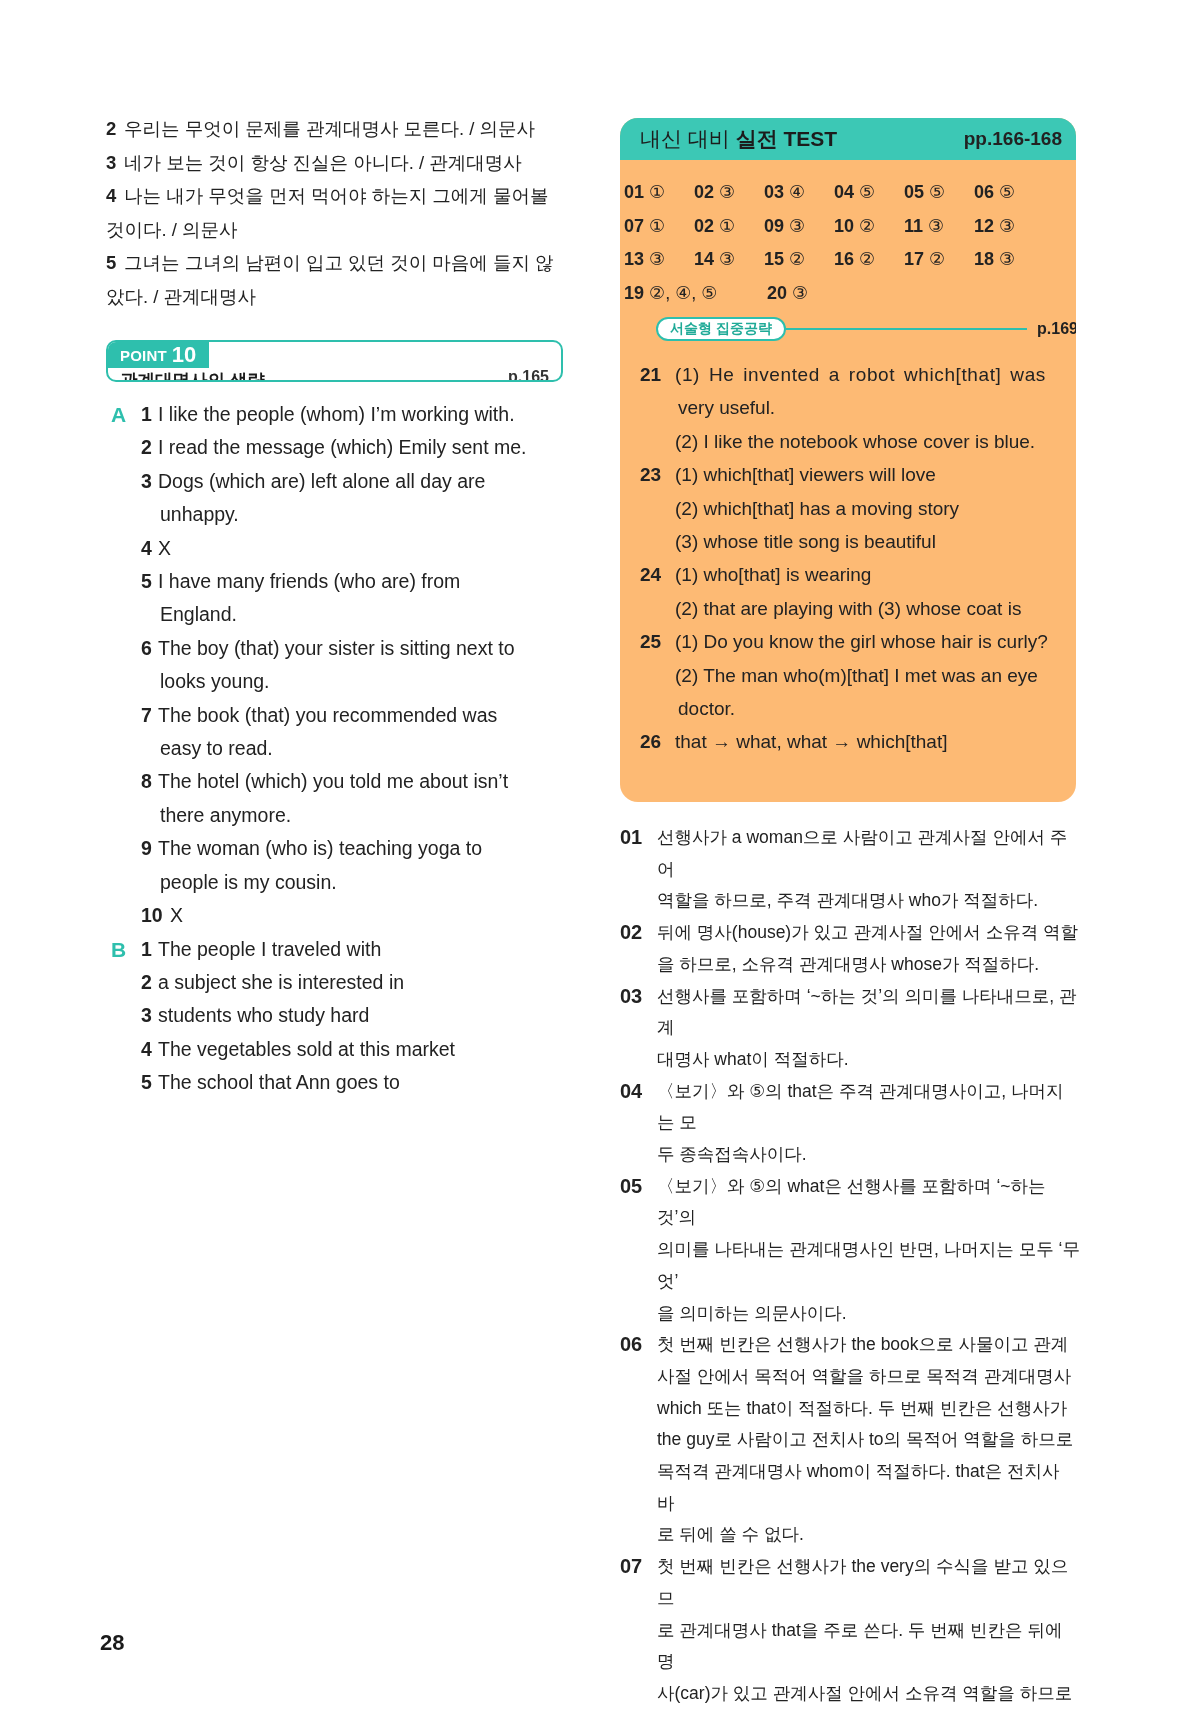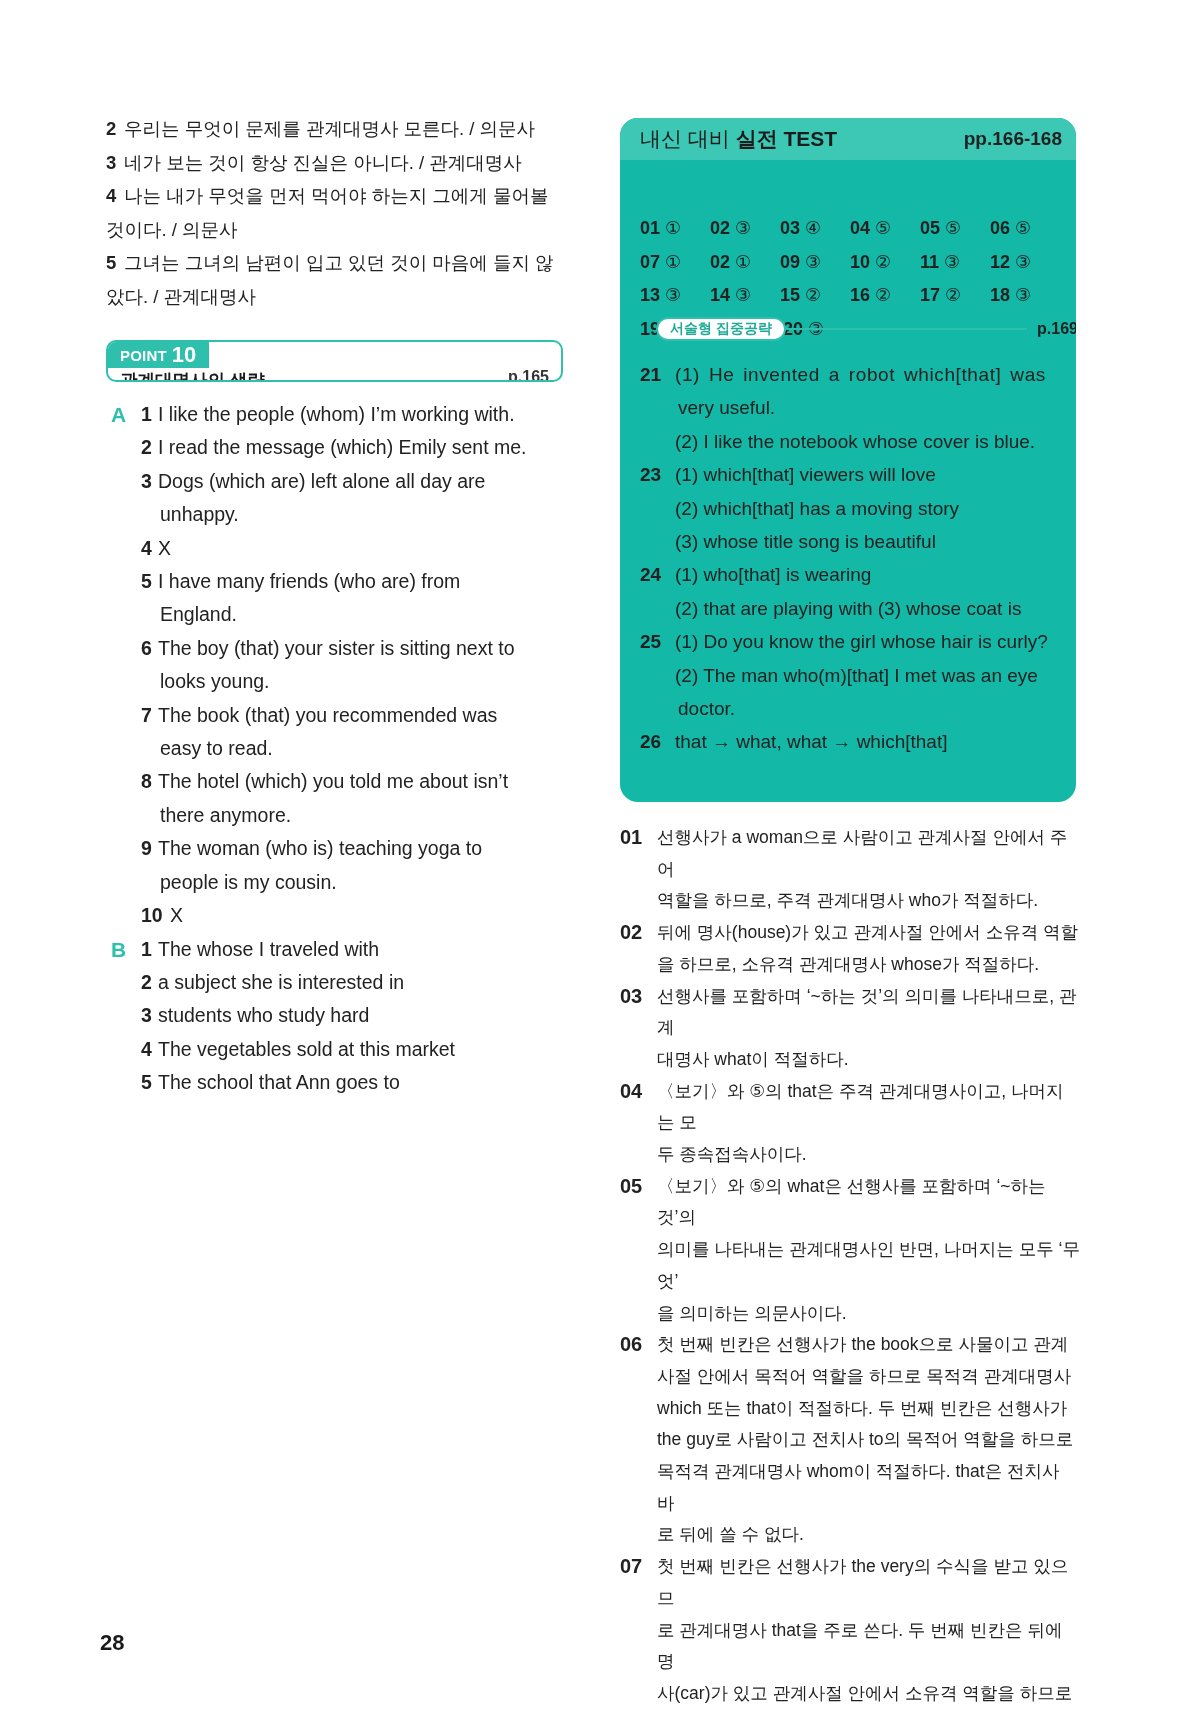--- a/index.html
+++ b/index.html
@@ -18,27 +18,27 @@
   .point-title { flex: 1; display: flex; align-items: flex-start; justify-content: space-between; padding: 0 12px 4px 12px; }
   .point-title .t { font-weight: bold; font-size: 17.5px; color: #1a1a1a; }
   .point-title .p { font-weight: bold; font-size: 16px; color: #333; }
 
   .answers { position: absolute; left: 106px; top: 398px; width: 460px; }
   .ans-row { position: relative; font-size: 19.5px; line-height: 33.4px; color: #222; padding-left: 52px; }
   .ans-row .sec { position: absolute; left: 5px; color: #2ebfad; font-weight: bold; font-size: 21px; }
   .ans-row .n { position: absolute; left: 35px; font-weight: bold; }
   .ans-row.cont { padding-left: 54px; }
 
-  .test-box { position: absolute; left: 620px; top: 118px; width: 456px; height: 684px; background: #14b8a6; border-radius: 18px; overflow: hidden; }
+  .test-box { position: absolute; left: 620px; top: 118px; width: 456px; height: 684px; background: #fdba74; border-radius: 18px; overflow: hidden; }
   .test-head { height: 42px; background: #3cc8b5; display: flex; align-items: center; justify-content: space-between; padding: 0 14px 0 20px; }
   .test-head .title { font-size: 21px; color: #1c1c1c; }
   .test-head .title b { font-weight: bold; }
   .test-head .pages { font-size: 19px; font-weight: bold; color: #222; margin-left: 16px; }
 
-  .grid { position: absolute; left: 20px; top: 58px; width: 420px; margin-top: 36px; }
+  .grid { position: absolute; left: 4px; top: 58px; width: 420px; }
   .grid-row { height: 33.5px; display: flex; font-size: 18px; line-height: 33.5px; }
   .grid-cell { width: 71.5px; white-space: nowrap; }
   .grid-cell b { font-weight: bold; margin-right: 5px; }
   .grid-cell.wide { width: 143px; }
 
   .sub-head { position: absolute; left: 36px; top: 198px; width: 422px; height: 26px; display: flex; align-items: center; }
   .pill { border: 2px solid #2ebfad; border-radius: 14px; padding: 1px 12px; font-size: 14px; font-weight: bold; color: #1faa97; background: #fff; white-space: nowrap; }
   .sub-line { flex: 1; height: 2px; background: #2ebfad; margin: 0 10px 0 0; }
   .sub-head .p { font-weight: bold; font-size: 16px; color: #222; }
 
@@ -87,21 +87,21 @@
   <div class="ans-row"><span class="n">6</span><span>The boy (that) your sister is sitting next to</span></div>
   <div class="ans-row cont">looks young.</div>
   <div class="ans-row"><span class="n">7</span><span>The book (that) you recommended was</span></div>
   <div class="ans-row cont">easy to read.</div>
   <div class="ans-row"><span class="n">8</span><span>The hotel (which) you told me about isn’t</span></div>
   <div class="ans-row cont">there anymore.</div>
   <div class="ans-row"><span class="n">9</span><span>The woman (who is) teaching yoga to</span></div>
   <div class="ans-row cont">people is my cousin.</div>
   <div class="ans-row" style="padding-left:64px"><span class="n">10</span><span>X</span></div>
 
-  <div class="ans-row"><span class="sec">B</span><span class="n">1</span><span>The whose I traveled with</span></div>
+  <div class="ans-row"><span class="sec">B</span><span class="n">1</span><span>The people I traveled with</span></div>
   <div class="ans-row"><span class="n">2</span><span>a subject she is interested in</span></div>
   <div class="ans-row"><span class="n">3</span><span>students who study hard</span></div>
   <div class="ans-row"><span class="n">4</span><span>The vegetables sold at this market</span></div>
   <div class="ans-row"><span class="n">5</span><span>The school that Ann goes to</span></div>
 </div>
 
 <div class="test-box">
   <div class="test-head">
     <span class="title"><span>내신 대비 </span><b>실전 TEST</b></span>
     <span class="pages">pp.166-168</span>

